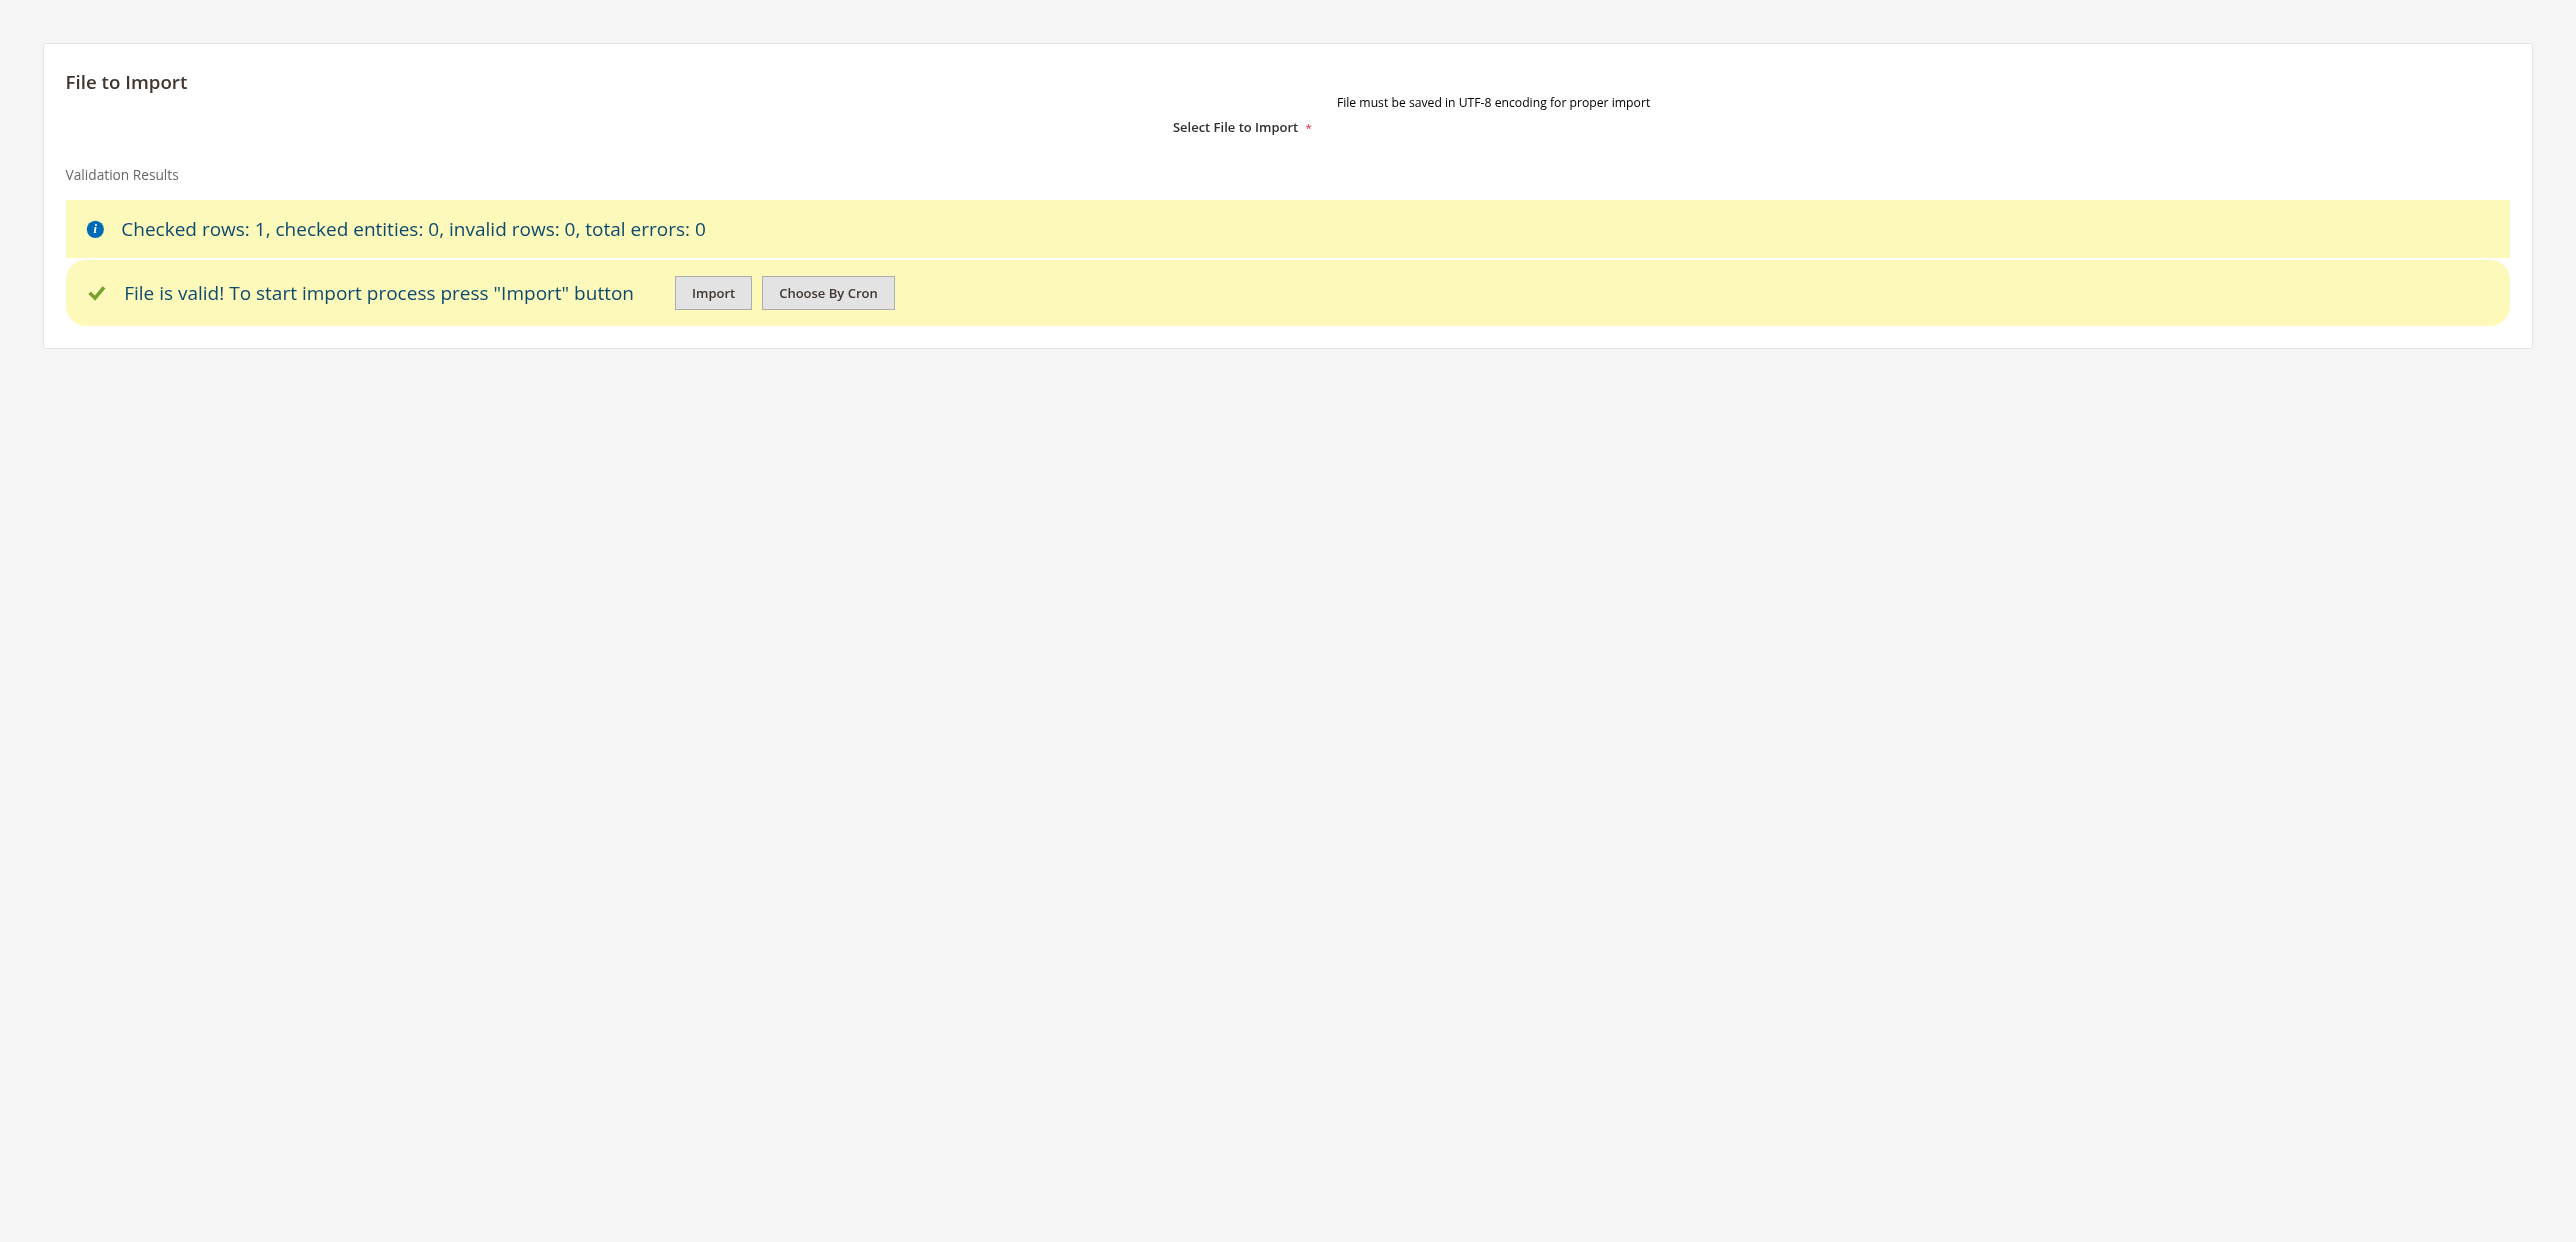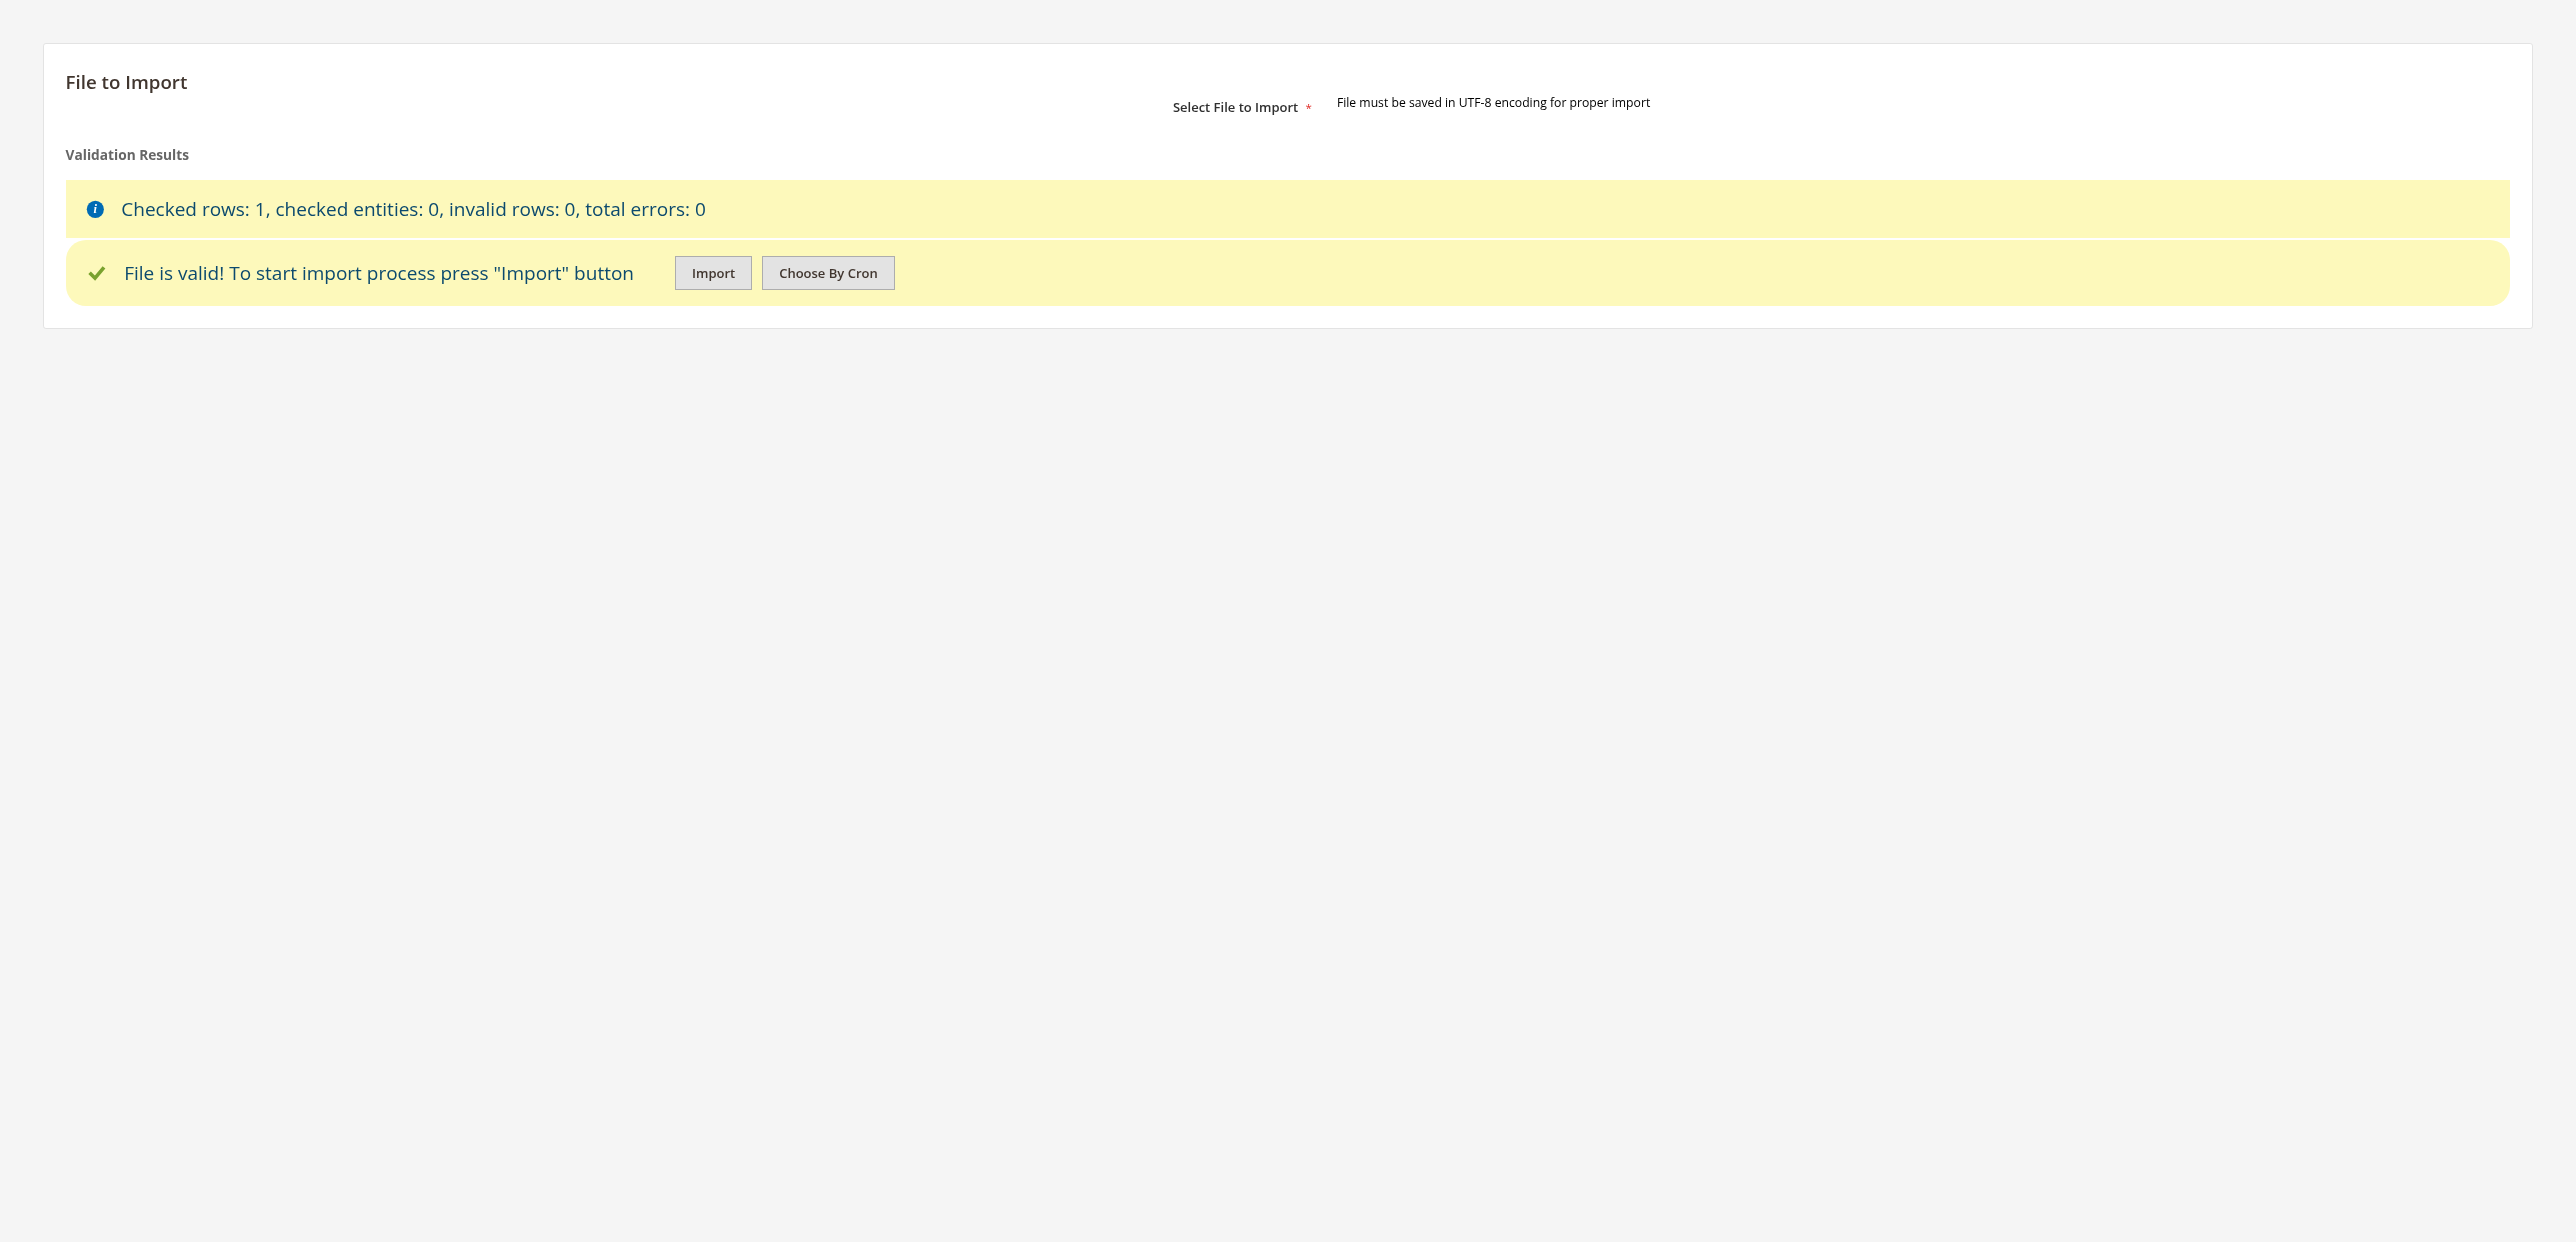--- a/index.html
+++ b/index.html
@@ -27,20 +27,21 @@
     .form-row {
       display: flex;
       align-items: flex-start;
       margin-bottom: 29px;
     }
     .form-label-col {
       flex: 0 0 52%;
       text-align: right;
       padding-right: 25px;
       padding-top: 4.3px;
+      margin-top: 20px;
     }
     .form-label {
       font-size: 13px;
       font-weight: 600;
       color: #303030;
     }
     .required {
       color: #e02b27;
       margin-left: 4.3px;
       font-weight: 400;
@@ -69,21 +70,21 @@
       color: #333;
     }
     .file-hint {
       font-size: 12.2px;
       color: #000000;
     }
     .validation-heading {
       font-size: 13.7px;
       color: #666;
       margin-bottom: 16px;
-      font-weight: 700;
+      font-weight: 400;
     }
     .message {
       background-color: #fdf9bb;
       padding: 16px 20px;
       display: flex;
       align-items: center;
       gap: 17px;
       margin-bottom: 1.4px;
     }
     .message:last-child {

